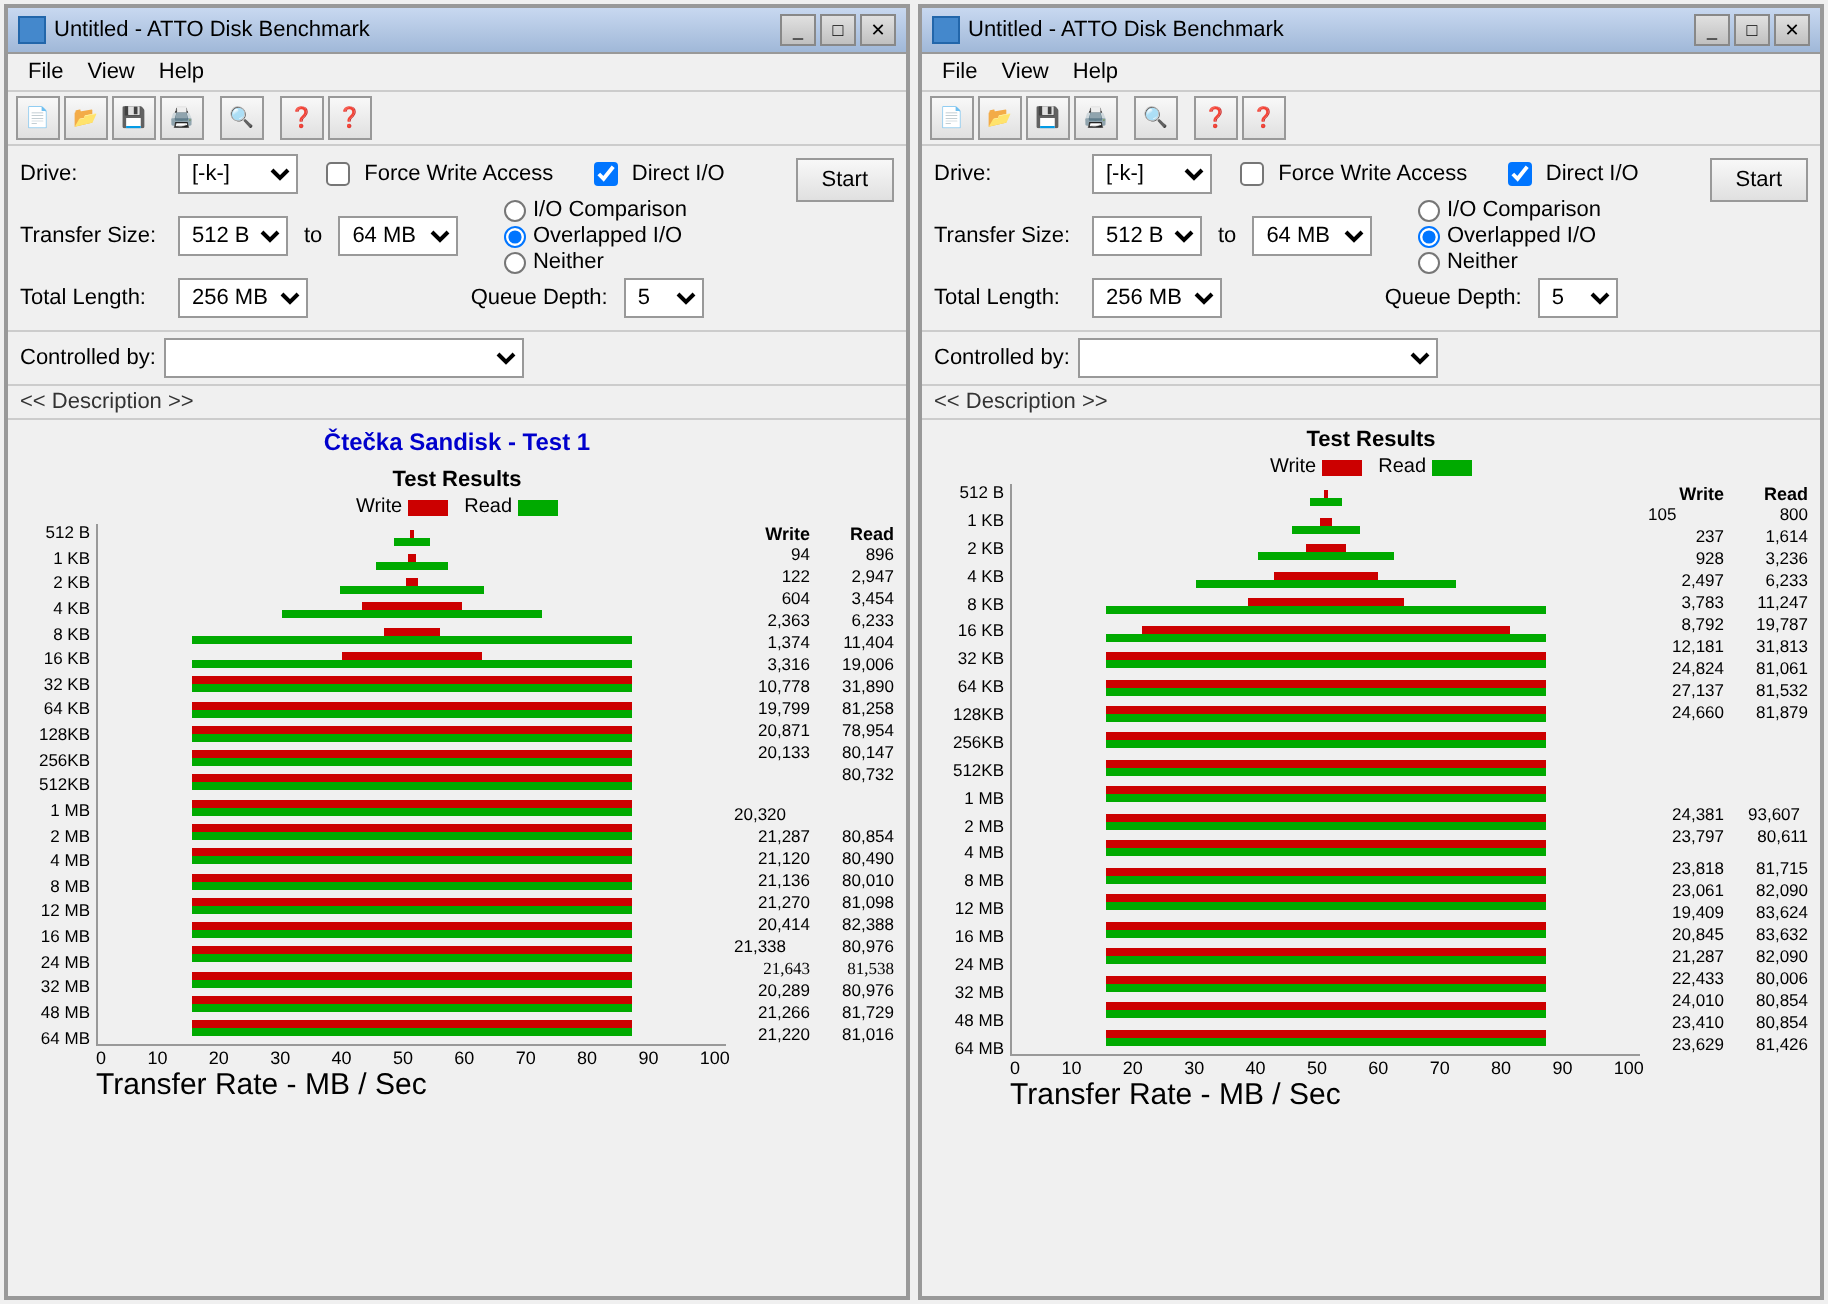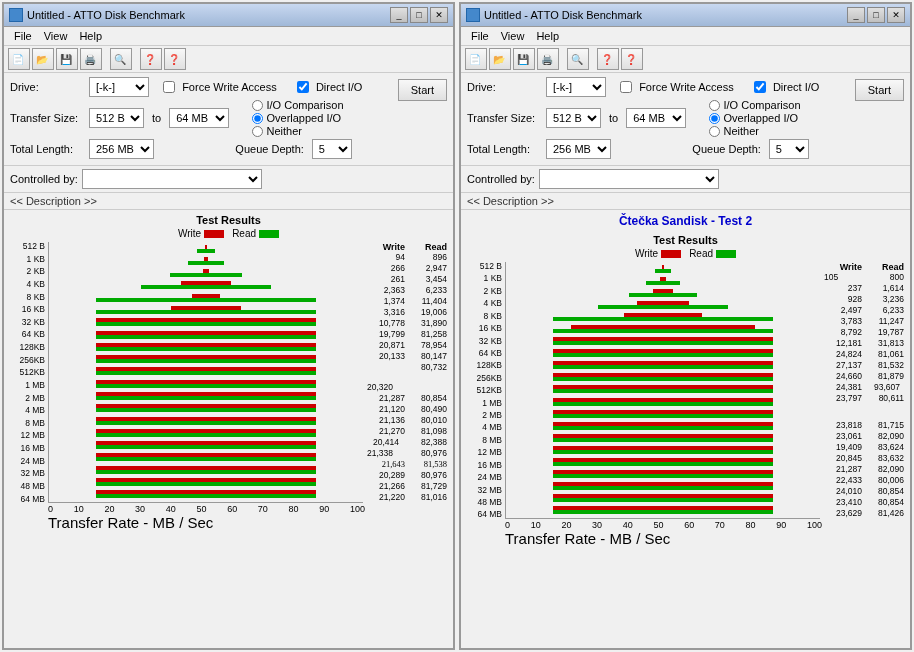--- a/index.html
+++ b/index.html
@@ -289,20 +289,21 @@
       <div style="display:flex; flex-direction:column; align-items:flex-end; padding-top:2px;">
         <button class="start-btn">Start</button>
       </div>
     </div>
   </div>
       <div class="controlled-by-row">
     <span>Controlled by:</span>
     <select class="controlled-select"><option></option></select>
   </div>
       <div class="description-bar">&lt;&lt; Description &gt;&gt;</div>
+      <div class="chart-title">Čtečka Sandisk - Test 1</div>
       <div class="chart-area">
         <div class="test-results-label">Test Results</div>
         <div class="legend">
     <div class="legend-item">
       <span>Write</span>
       <div class="legend-color write-color"></div>
     </div>
     <div class="legend-item">
       <span>Read</span>
       <div class="legend-color read-color"></div>
@@ -421,25 +422,25 @@
           <div style="display: flex; flex-direction: column; margin-left: 4px;">
             <div style="display: flex; gap: 4px; font-size: 9px; font-weight: bold; margin-bottom: 0px;">
     <span style="min-width:38px;text-align:right;">Write</span>
     <span style="min-width:38px;text-align:right;">Read</span>
   </div>
             <div style="display: flex; gap: 4px; font-size: 8.5px; margin-bottom: 1px;">
       <span style="min-width:38px;text-align:right;">94</span>
       <span style="min-width:38px;text-align:right;">896</span>
     </div>
             <div style="display: flex; gap: 4px; font-size: 8.5px; margin-bottom: 1px;">
-      <span style="min-width:38px;text-align:right;">266</span>
+      <span style="min-width:38px;text-align:right;">122</span>
       <span style="min-width:38px;text-align:right;">2,947</span>
     </div>
             <div style="display: flex; gap: 4px; font-size: 8.5px; margin-bottom: 1px;">
-      <span style="min-width:38px;text-align:right;">261</span>
+      <span style="min-width:38px;text-align:right;">604</span>
       <span style="min-width:38px;text-align:right;">3,454</span>
     </div>
             <div style="display: flex; gap: 4px; font-size: 8.5px; margin-bottom: 1px;">
       <span style="min-width:38px;text-align:right;">2,363</span>
       <span style="min-width:38px;text-align:right;">6,233</span>
     </div>
             <div style="display: flex; gap: 4px; font-size: 8.5px; margin-bottom: 1px;">
       <span style="min-width:38px;text-align:right;">1,374</span>
       <span style="min-width:38px;text-align:right;">11,404</span>
     </div>
@@ -477,21 +478,21 @@
     </div>
             <div style="display: flex; gap: 4px; font-size: 8.5px; margin-bottom: 1px;">
       <span style="min-width:38px;text-align:right;">21,136</span>
       <span style="min-width:38px;text-align:right;">80,010</span>
     </div>
             <div style="display: flex; gap: 4px; font-size: 8.5px; margin-bottom: 1px;">
       <span style="min-width:38px;text-align:right;">21,270</span>
       <span style="min-width:38px;text-align:right;">81,098</span>
     </div>
             <div style="display: flex; gap: 4px; font-size: 8.5px; margin-bottom: 1px;">
-      <span style="min-width:38px;text-align:center;">20,414</span>
+      <span style="min-width:38px;text-align:right;">20,414</span>
       <span style="min-width:38px;text-align:right;">82,388</span>
     </div>
             <div style="display: flex; gap: 4px; font-size: 8.5px; margin-bottom: 1px;">
       <span style="min-width:38px;">21,338</span>
       <span style="min-width:38px;text-align:right;">80,976</span>
     </div>
             <div style="display: flex; gap: 4px; font-size: 8.5px; margin-bottom: 1px; font-family: Liberation Serif, serif;">
       <span style="min-width:38px;text-align:right;">21,643</span>
       <span style="min-width:38px;text-align:right;">81,538</span>
     </div>
@@ -608,21 +609,20 @@
       <div style="display:flex; flex-direction:column; align-items:flex-end; padding-top:2px;">
         <button class="start-btn">Start</button>
       </div>
     </div>
   </div>
       <div class="controlled-by-row">
     <span>Controlled by:</span>
     <select class="controlled-select"><option></option></select>
   </div>
       <div class="description-bar">&lt;&lt; Description &gt;&gt;</div>
-      <div class="chart-title">Čtečka Sandisk - Test 2</div>
       <div class="chart-area">
         <div class="test-results-label">Test Results</div>
         <div class="legend">
     <div class="legend-item">
       <span>Write</span>
       <div class="legend-color write-color"></div>
     </div>
     <div class="legend-item">
       <span>Read</span>
       <div class="legend-color read-color"></div>
@@ -776,25 +776,25 @@
       <span style="min-width:38px;text-align:right;">81,061</span>
     </div>
             <div style="display: flex; gap: 4px; font-size: 8.5px; margin-bottom: 1px;">
       <span style="min-width:38px;text-align:right;">27,137</span>
       <span style="min-width:38px;text-align:right;">81,532</span>
     </div>
             <div style="display: flex; gap: 4px; font-size: 8.5px; margin-bottom: 1px;">
       <span style="min-width:38px;text-align:right;">24,660</span>
       <span style="min-width:38px;text-align:right;">81,879</span>
     </div>
-            <div style="display: flex; gap: 0; font-size: 8.5px; margin-bottom: 1px;">
+            <div style="display: flex; gap: 0; font-size: 8.5px; margin-bottom: 1px; margin-top: 40px;">
       <span style="min-width:38px;text-align:right;">24,381</span>
       <span style="min-width:38px;text-align:right;">93,607</span>
     </div>
-            <div style="display: flex; gap: 4px; font-size: 8.5px; margin-bottom: 17px;">
+            <div style="display: flex; gap: 4px; font-size: 8.5px; margin-bottom: 6px;">
       <span style="min-width:38px;text-align:right;">23,797</span>
       <span style="min-width:38px;text-align:right;">80,611</span>
     </div>
             <div style="display: flex; gap: 4px; font-size: 8.5px; margin-bottom: 1px;">
       <span style="min-width:38px;text-align:right;">23,818</span>
       <span style="min-width:38px;text-align:right;">81,715</span>
     </div>
             <div style="display: flex; gap: 4px; font-size: 8.5px; margin-bottom: 1px;">
       <span style="min-width:38px;text-align:right;">23,061</span>
       <span style="min-width:38px;text-align:right;">82,090</span>

